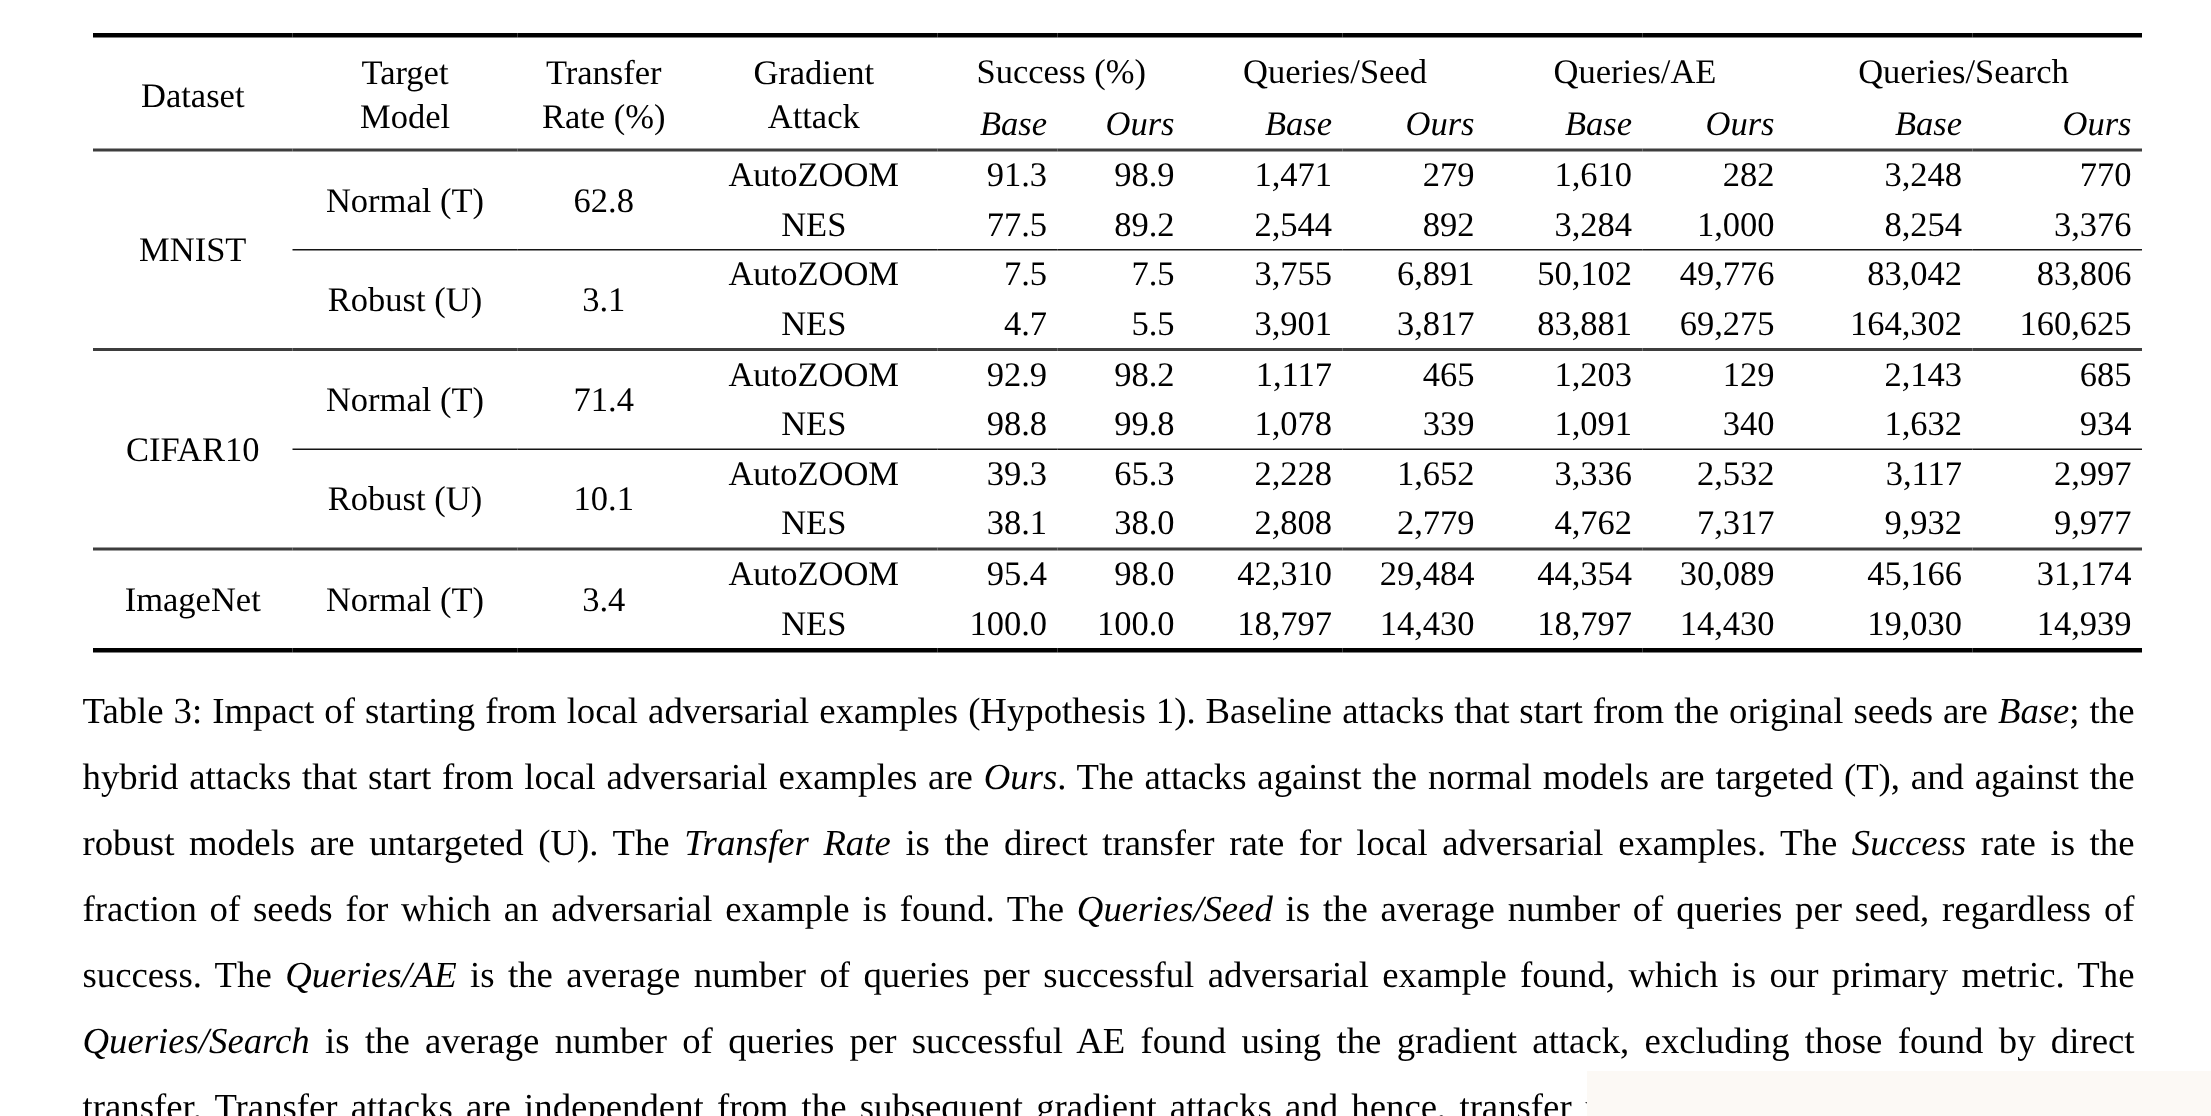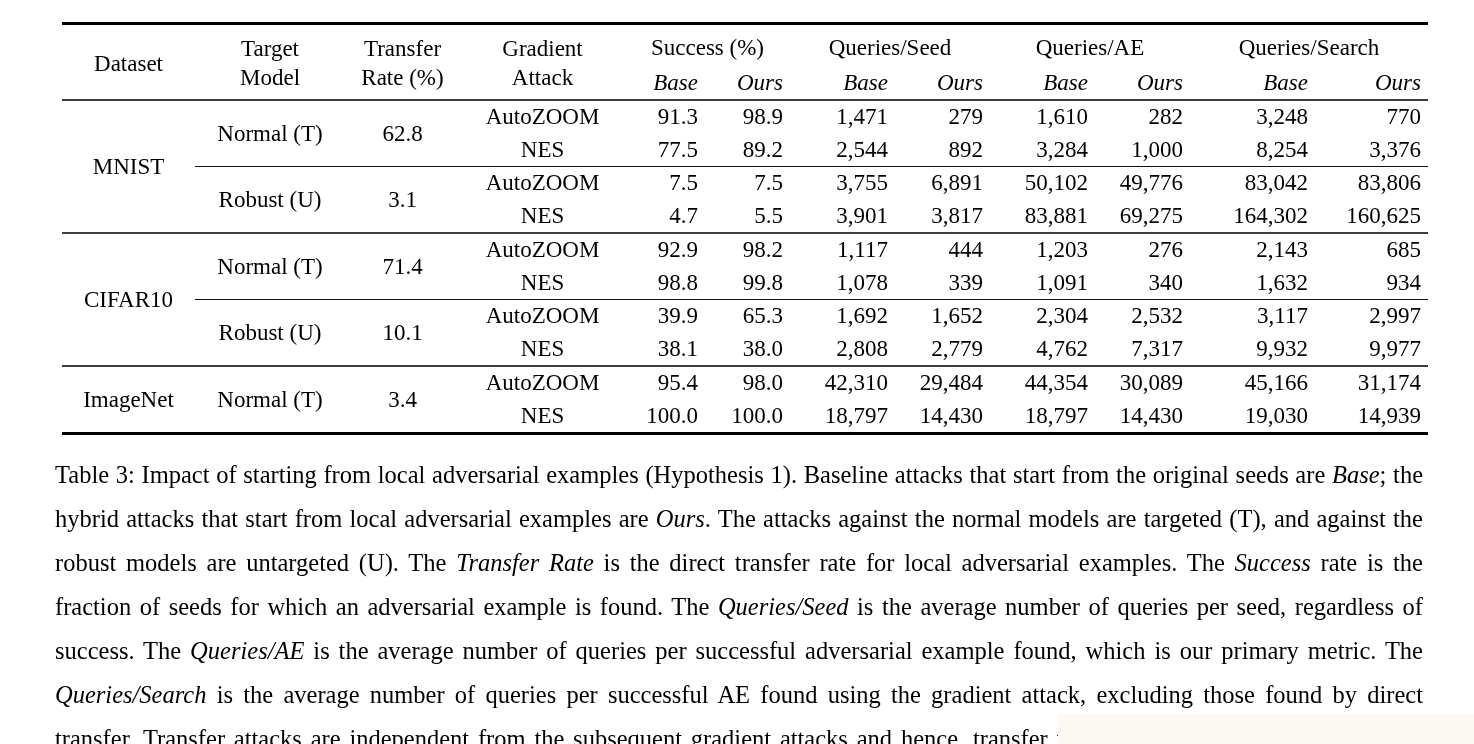--- a/index.html
+++ b/index.html
@@ -148,46 +148,46 @@
             <td class="r b mid">160,625</td>
           </tr>
           <tr>
             <td class="c mid" rowspan="4">CIFAR10</td>
             <td class="c cmid" rowspan="2">Normal (T)</td>
             <td class="c cmid" rowspan="2">71.4</td>
             <td class="c">AutoZOOM</td>
             <td class="r">92.9</td>
             <td class="r b">98.2</td>
             <td class="r">1,117</td>
-            <td class="r b">444</td>
+            <td class="r b">465</td>
             <td class="r">1,203</td>
-            <td class="r b">276</td>
+            <td class="r b">129</td>
             <td class="r">2,143</td>
             <td class="r b">685</td>
           </tr>
           <tr>
             <td class="c cmid">NES</td>
             <td class="r cmid">98.8</td>
             <td class="r b cmid">99.8</td>
             <td class="r cmid">1,078</td>
             <td class="r b cmid">339</td>
             <td class="r cmid">1,091</td>
             <td class="r b cmid">340</td>
             <td class="r cmid">1,632</td>
             <td class="r b cmid">934</td>
           </tr>
           <tr>
             <td class="c mid" rowspan="2">Robust (U)</td>
             <td class="c mid" rowspan="2">10.1</td>
             <td class="c">AutoZOOM</td>
-            <td class="r">39.9</td>
+            <td class="r">39.3</td>
             <td class="r b">65.3</td>
-            <td class="r">1,692</td>
+            <td class="r">2,228</td>
             <td class="r b">1,652</td>
-            <td class="r">2,304</td>
+            <td class="r">3,336</td>
             <td class="r b">2,532</td>
             <td class="r">3,117</td>
             <td class="r b">2,997</td>
           </tr>
           <tr>
             <td class="c mid">NES</td>
             <td class="r b mid">38.1</td>
             <td class="r mid">38.0</td>
             <td class="r mid">2,808</td>
             <td class="r b mid">2,779</td>

